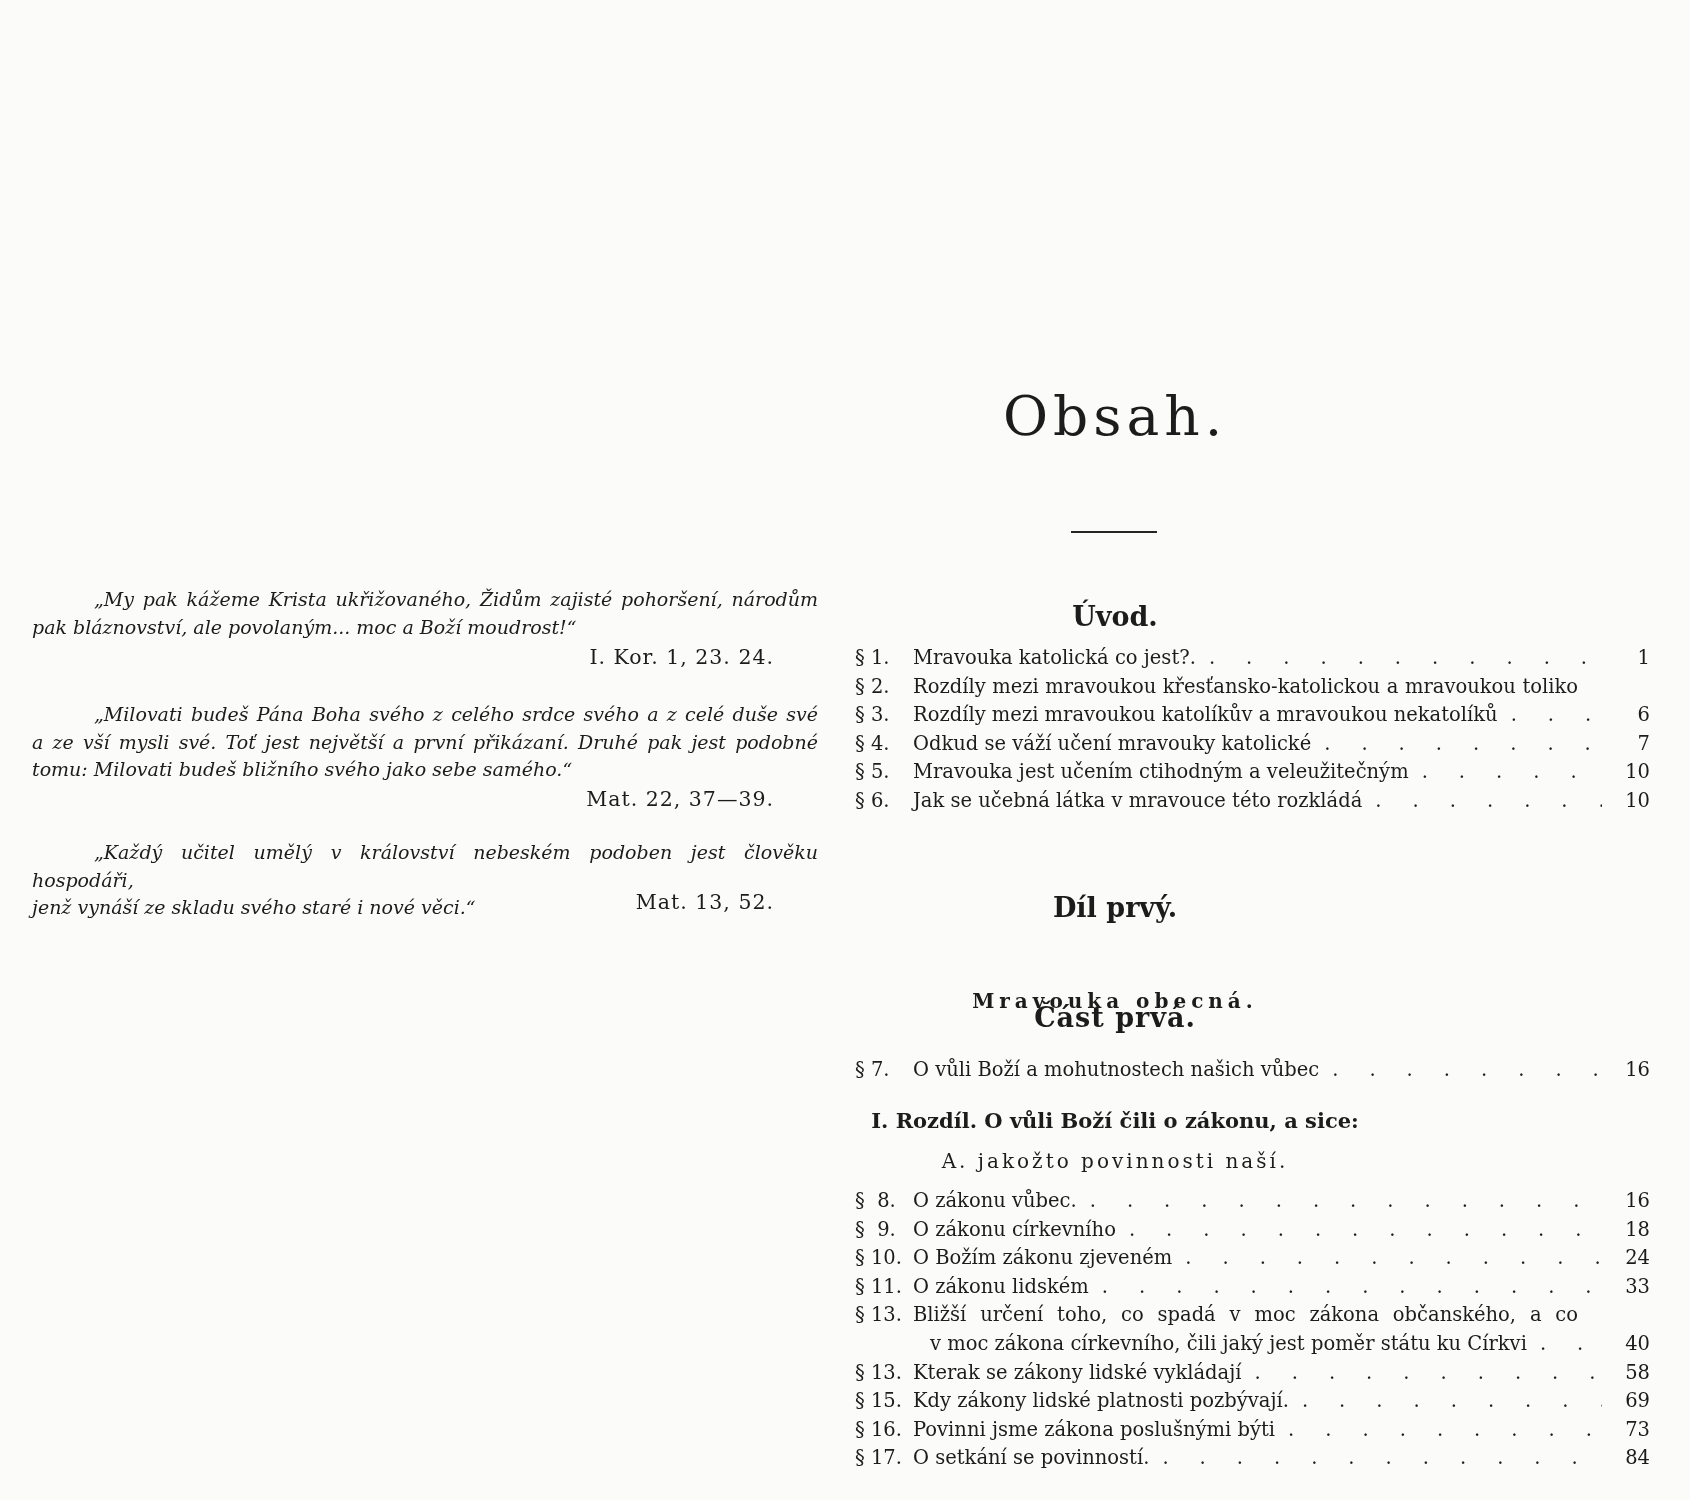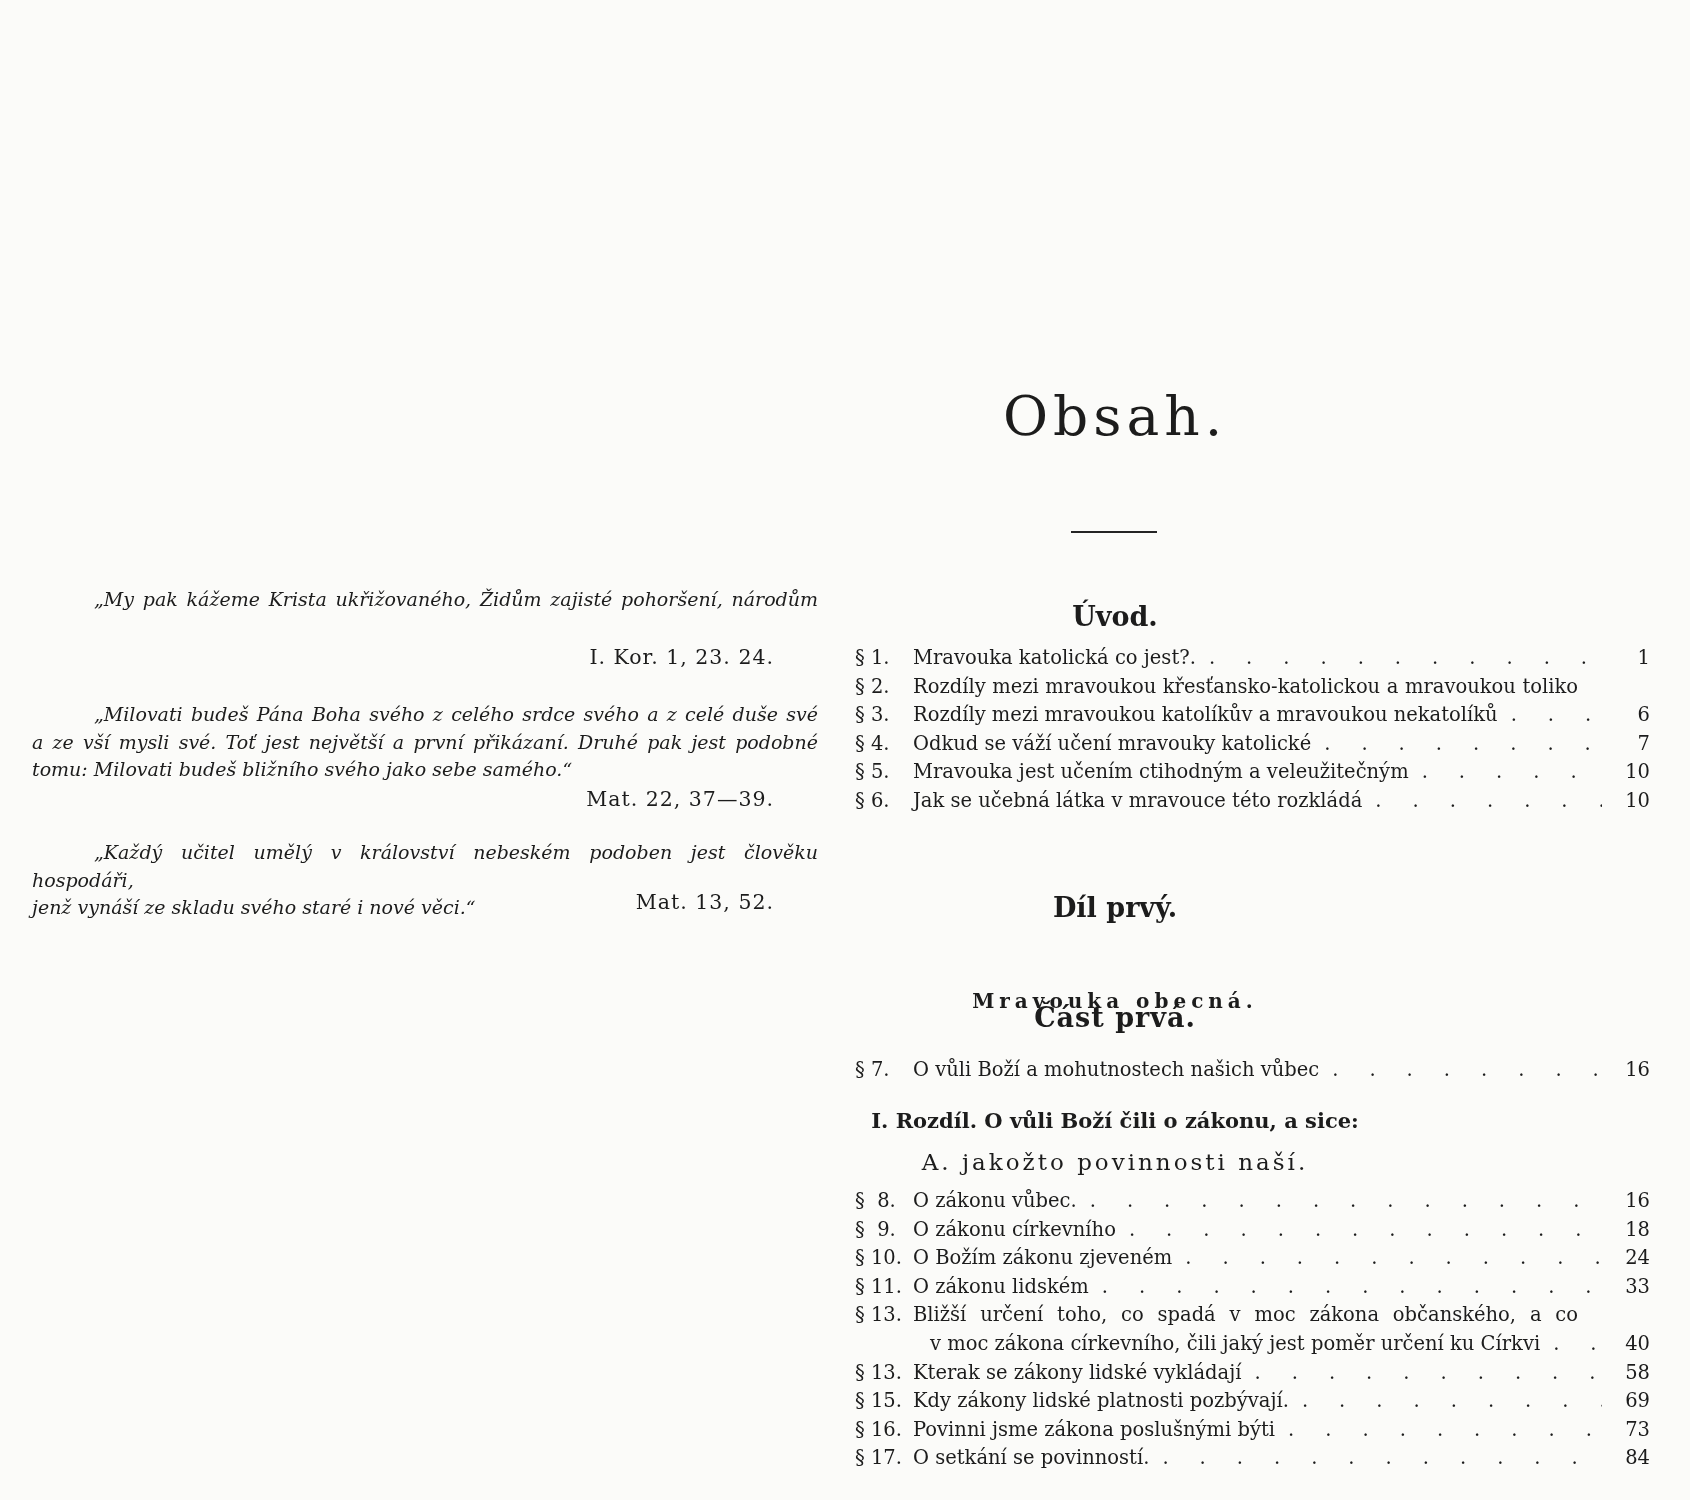--- a/index.html
+++ b/index.html
@@ -35,21 +35,21 @@
   .title-rule{
     position:absolute;top:531px;left:216px;width:86px;
     border-top:2px solid #242424;
   }
   .h{position:absolute;left:0;width:520px;margin:0;text-align:center;}
   .hd-uvod{top:581px;font-size:27px;font-weight:700;margin-top:20px;}
   .hd-dil{top:892px;font-size:27px;font-weight:700;}
   .hd-mravouka{top:946px;font-size:20px;font-weight:700;letter-spacing:5px;margin-top:43px;}
   .hd-cast{top:1002px;font-size:27px;font-weight:700;letter-spacing:1px;}
   .hd-rozdil{top:1108px;left:-20px;width:560px;font-size:21px;font-weight:700;}
-  .hd-sub{top:1149px;font-size:23px;letter-spacing:3px;}
+  .hd-sub{top:1149px;font-size:20px;letter-spacing:3px;}
 
   .toc-group{position:absolute;left:0;width:795px;}
   .g-intro{top:644px;}
   .g-part{top:1056px;}
   .g-law{top:1187px;}
   .toc-row{
     display:flex;align-items:baseline;
     height:28.6px;line-height:28.6px;font-size:19.5px;
   }
   .sec{flex:none;width:58px;white-space:pre;}
@@ -67,20 +67,21 @@
   .pg{flex:none;width:48px;text-align:right;white-space:nowrap;}
 </style>
 </head>
 <body>
 
 <div class="canvas">
 
   <section class="left-page">
     <div class="quote q1">
         <div class="qline qindent qjust">„My pak kážeme Krista ukřižovaného, Židům zajisté pohoršení, národům</div>
+        <div class="qline">pak bláznovství, ale povolaným... moc a Boží moudrost!“</div>
       </div>
     <div class="cite c1">I. Kor. 1, 23. 24.</div>
 
     <div class="quote q2">
         <div class="qline qindent qjust">„Milovati budeš Pána Boha svého z celého srdce svého a z celé duše své</div>
         <div class="qline qjust">a ze vší mysli své. Toť jest největší a první přikázaní. Druhé pak jest podobné</div>
         <div class="qline">tomu: Milovati budeš bližního svého jako sebe samého.“</div>
       </div>
     <div class="cite c2">Mat. 22, 37—39.</div>
 
@@ -172,21 +173,21 @@
           <span class="sec">§ 11.</span>
           <span class="txt">O zákonu lidském</span>
           <span class="dots"></span>
           <span class="pg">33</span>
         </div>
         <div class="toc-row">
           <span class="sec">§ 13.</span>
           <span class="txt txt-just">Bližší určení toho, co spadá v moc zákona občanského, a co</span>
         </div>
         <div class="toc-row" style="padding-left: 75px;">
-          <span class="txt">v moc zákona církevního, čili jaký jest poměr určení ku Církvi</span>
+          <span class="txt">v moc zákona církevního, čili jaký jest poměr státu ku Církvi</span>
           <span class="dots"></span>
           <span class="pg">40</span>
         </div>
         <div class="toc-row">
           <span class="sec">§ 13.</span>
           <span class="txt">Kterak se zákony lidské vykládají</span>
           <span class="dots"></span>
           <span class="pg">58</span>
         </div>
         <div class="toc-row">

